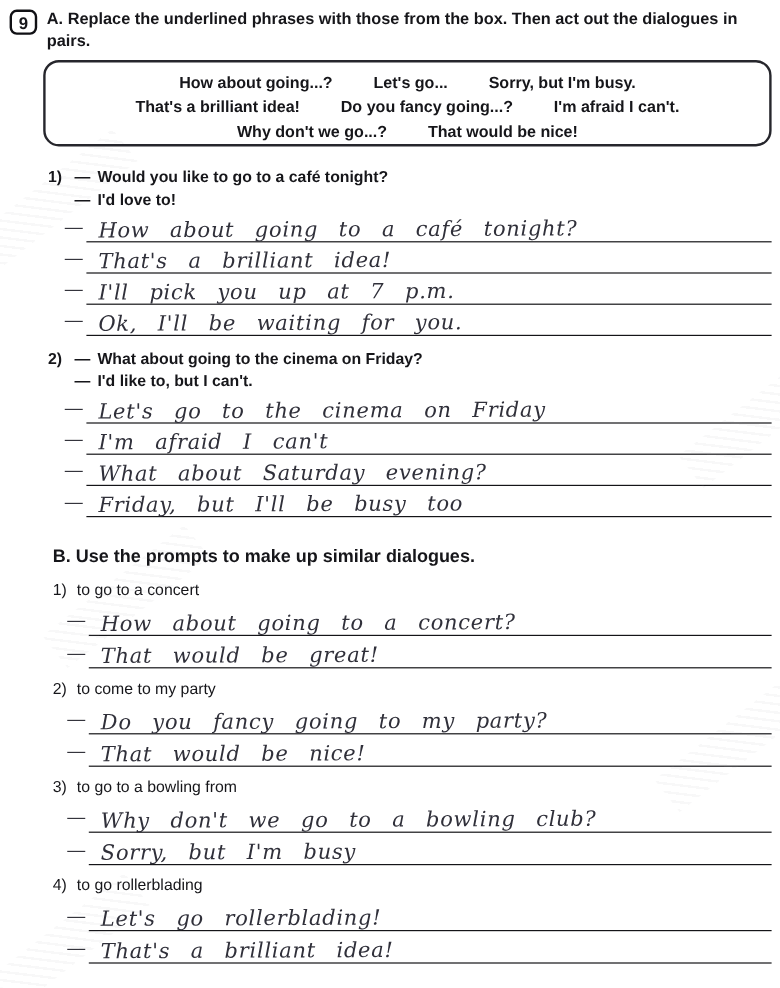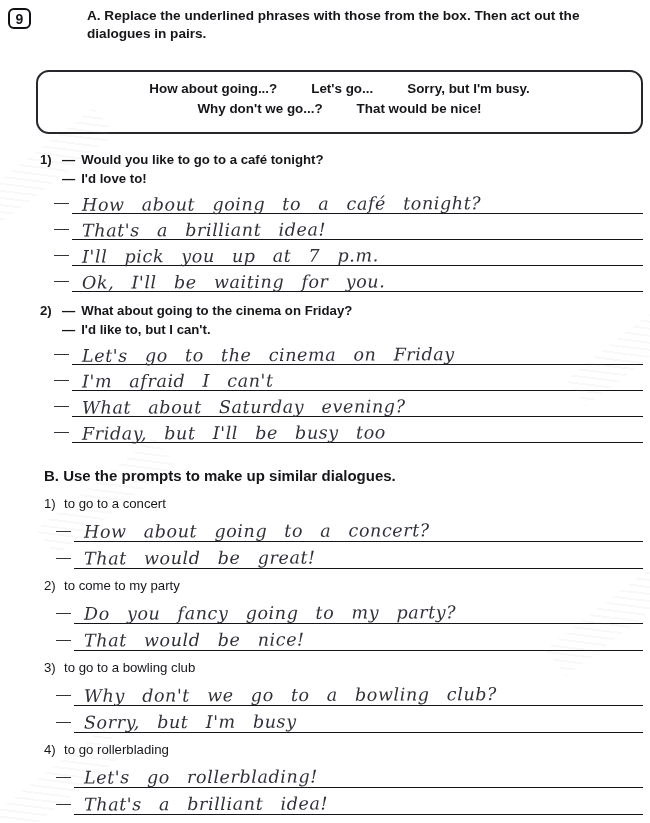--- a/index.html
+++ b/index.html
@@ -37,29 +37,28 @@
     border-radius: 6px;
     display: flex; align-items: center; justify-content: center;
     font-weight: bold; font-size: 14px;
     margin-top: 1px;
   }
   .a-title {
     font-weight: bold;
     font-size: 13.6px;
     line-height: 1.32;
     padding-right: 4px;
-    margin-left: 48px;
   }
 
   
   .phrase-box {
-    margin: 27px 2px 0 28px;
+    margin: 7px 2px 0 28px;
     border: 2px solid #26262c;
     border-radius: 13px;
-    padding: 7px 10px 12px;
+    padding: 7px 10px 0;
     text-align: center;
     text-decoration: underline;
   }
   .box-row { font-size: 13.4px; font-weight: 600; line-height: 20.5px; }
   .box-row .phrase { display: inline-block; margin: 0 17px; white-space: nowrap; }
 
   
   .section-a-dialogues { margin-top: 16px; }
   .dialogue { margin-left: 32px; margin-bottom: 9px; }
   .printed-line {
@@ -145,20 +144,23 @@
       <span>9</span>
     </div>
     <div class="a-title">A. Replace the underlined phrases with those from the box. Then act out the dialogues in pairs.</div>
   </div>
 
   <div class="phrase-box">
     <div class="box-row">
       <span class="phrase">How about going...?</span><span class="phrase">Let's go...</span><span class="phrase">Sorry, but I'm busy.</span>
     </div>
     <div class="box-row">
+      <span class="phrase">That's a brilliant idea!</span><span class="phrase">Do you fancy going...?</span><span class="phrase">I'm afraid I can't.</span>
+    </div>
+    <div class="box-row">
       <span class="phrase">Why don't we go...?</span><span class="phrase">That would be nice!</span>
     </div>
   </div>
 
   <div class="section-a-dialogues">
 
     <div class="dialogue">
       <div class="printed-line">
         <span class="num">1)</span>
           <span class="pdash">—</span>
@@ -270,21 +272,21 @@
         <span class="hw-dash">—</span>
         <div class="rule">
             <span class="hw">That would be nice!</span>
           </div>
       </div>
     </div>
 
     <div class="b-item">
       <div class="b-prompt">
         <span class="num">3)</span>
-          <span>to go to a bowling club</span>
+          <span>to go to a bowling from</span>
       </div>
       <div class="hw-row">
         <span class="hw-dash">—</span>
         <div class="rule">
             <span class="hw">Why don't we go to a bowling club?</span>
           </div>
       </div>
       <div class="hw-row">
         <span class="hw-dash">—</span>
         <div class="rule">

